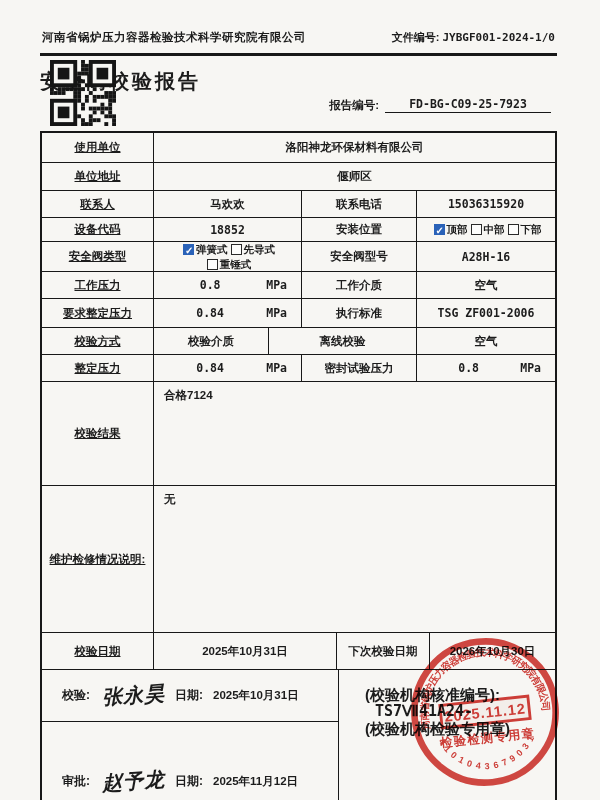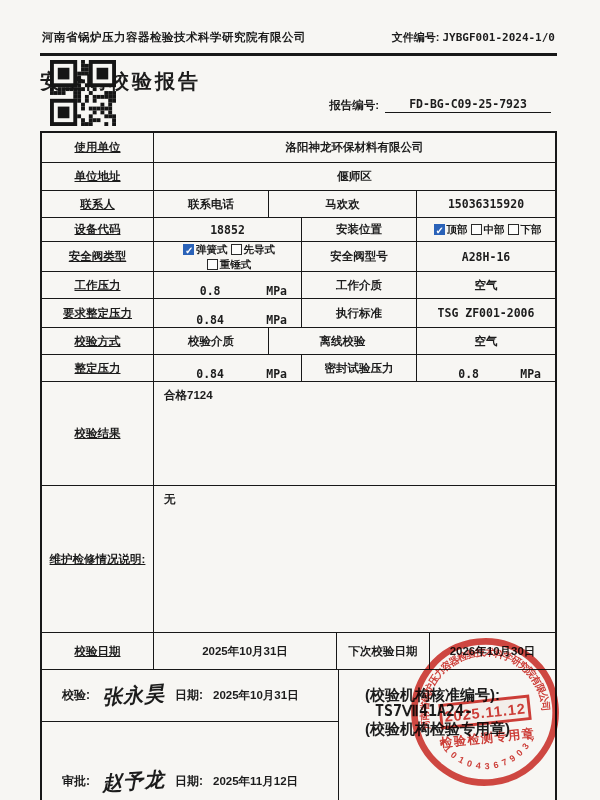--- a/index.html
+++ b/index.html
@@ -50,21 +50,21 @@
   .td:last-child{border-right:none;}
   .w1{width:112px;flex:none;text-decoration:underline;}
   .w2{width:148px;flex:none;}
   .w3{width:115px;flex:none;}
   .wf{flex:1;}
   .wd2{width:183px;flex:none;}
   .wd3{width:93px;flex:none;}
   .h29{height:29px;} .h27{height:27px;} .h26{height:26px;} .h23{height:23px;} .h28{height:28px;} .h36{height:36px;}
   .h103{height:103px;} .h146{height:146px;}
   .top-left{align-items:flex-start;justify-content:flex-start;text-align:right;padding:6px 10px;}
-  .press{display:flex;align-items:flex-end;padding:0;}
+  .press{display:flex;align-items:center;padding:0;}
   .press .num{flex:1;text-align:center;}
   .press .unit{flex:none;padding-right:14px;}
   
   .optgroup{display:flex;flex-wrap:wrap;justify-content:center;align-items:center;line-height:15px;font-size:10.5px;}
   .opt{display:inline-flex;align-items:center;white-space:nowrap;}
   .cb{
     width:11px;height:11px;flex:none;display:inline-block;
     border:1.3px solid #2a2a2a;background:#fdfdfc;margin:0 2px 0 3px;
     position:relative;box-sizing:border-box;
   }
@@ -215,22 +215,22 @@
       <div class="td wf">洛阳神龙环保材料有限公司</div>
     </div>
 
     <div class="tr h27">
       <div class="td w1">单位地址</div>
       <div class="td wf">偃师区</div>
     </div>
 
     <div class="tr h26">
       <div class="td w1">联系人</div>
+      <div class="td w2">马欢欢</div>
       <div class="td w3">联系电话</div>
-      <div class="td w2">马欢欢</div>
       <div class="td wf mono">15036315920</div>
     </div>
 
     <div class="tr h23">
       <div class="td w1">设备代码</div>
       <div class="td w2 mono">18852</div>
       <div class="td w3">安装位置</div>
       <div class="td wf">
         <span class="optgroup">
           <span class="opt">

